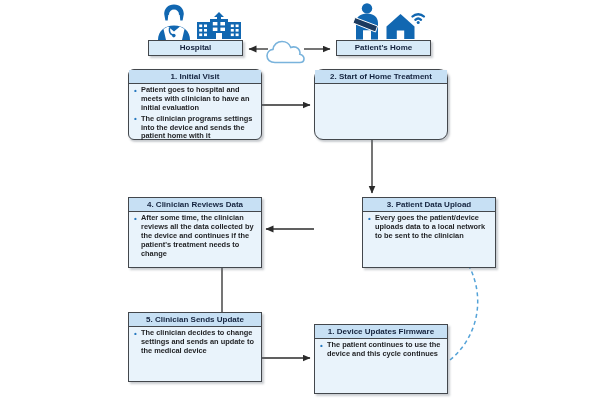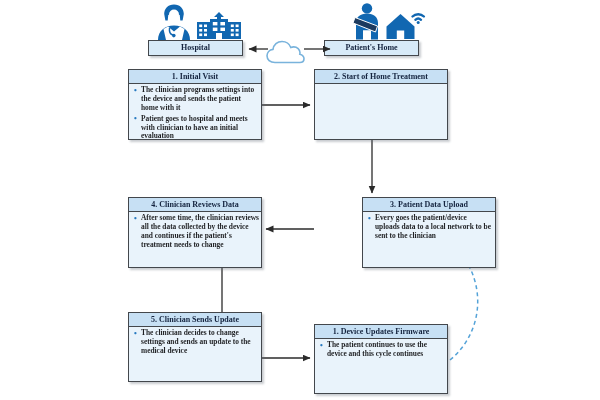--- a/index.html
+++ b/index.html
@@ -1,31 +1,31 @@
 <!DOCTYPE html>
 <html><head>
 <meta charset="utf-8">
 <style>
   html,body { margin:0; padding:0; background:#ffffff; }
   .stage {
     position:relative; width:600px; height:400px; background:#ffffff;
-    font-family:Liberation Serif, serif; overflow:hidden;
+    font-family:Liberation Sans, sans-serif; overflow:hidden;
   }
   svg { display:block; }
 
   
   .toplabel {
     position:absolute; box-sizing:border-box;
     border:1.5px solid #43474c; background:#d7eaf8;
     font-size:8px; font-weight:bold; color:#14233e;
     text-align:center; line-height:13px; height:16px; width:95px;
     box-shadow:1.5px 1.5px 2px rgba(100,110,120,.35);
   }
   .lbl-hospital { left:148px; top:40px; }
-  .lbl-home     { left:324px; top:40px; }
+  .lbl-home     { left:336px; top:40px; }
 
   
   .icon { position:absolute; }
   .ic-clinician { left:154px; top:3px;  width:40px; height:38px; }
   .ic-hospital  { left:196px; top:12px; width:46px; height:28px; }
   .ic-patient   { left:350px; top:3px;  width:32px; height:37px; }
   .ic-home      { left:385px; top:9px;  width:44px; height:31px; }
   .ic-cloud     { left:264px; top:37px; width:44px; height:28px; }
 
   
@@ -42,22 +42,22 @@
   }
   .flowbox ul {
     margin:2px 2px 0 0; padding-left:12px; list-style:none;
     font-size:7.4px; font-weight:bold; color:#1f2023; line-height:1.2;
   }
   .flowbox li { position:relative; margin-bottom:2px; }
   .flowbox li::before {
     content:"\2022"; position:absolute; left:-7px; top:-0.5px;
     color:#2779c0; font-size:8px;
   }
-  #b1 { left:128px; top:69px; }
-  #b2 { left:314px; top:69px; }
+  #b1 { left:128px; top:69px;border-radius:6px; }
+  #b2 { left:314px; top:69px;border-radius:9px; }
   #b3 { left:314px; top:197px;margin-left:48px; }
   #b4 { left:128px; top:197px; }
   #b5 { left:128px; top:312px; height:70px; }
   #b6 { left:314px; top:324px; height:70px; }
 
   .connectors { position:absolute; left:0; top:0; }
 </style>
 </head>
 <body>
 
@@ -136,22 +136,22 @@
       <line x1="314" y1="229" x2="266" y2="229" marker-end="url(#arrB)"></line>
       <line x1="222" y1="268" x2="222" y2="320" marker-end="url(#arrB)"></line>
       <line x1="262" y1="358" x2="310" y2="358" marker-end="url(#arrB)"></line>
     </g>
     <path d="M450,360 C483,333 488,283 457,249" fill="none" stroke="#55a3d8" stroke-width="1.5" stroke-dasharray="4 3.2" marker-end="url(#arrBlue)"></path>
   </svg>
 
   <div class="flowbox" id="b1">
     <div class="hdr">1. Initial Visit</div>
     <ul>
+      <li>Patient goes to hospital and meets with clinician to have an initial evaluation</li>
       <li>The clinician programs settings into the device and sends the patient home with it</li>
-      <li>Patient goes to hospital and meets with clinician to have an initial evaluation</li>
     </ul>
   </div>
 
   <div class="flowbox" id="b2">
     <div class="hdr">2. Start of Home Treatment</div>
   </div>
 
   <div class="flowbox" id="b3">
     <div class="hdr">3. Patient Data Upload</div>
     <ul>

